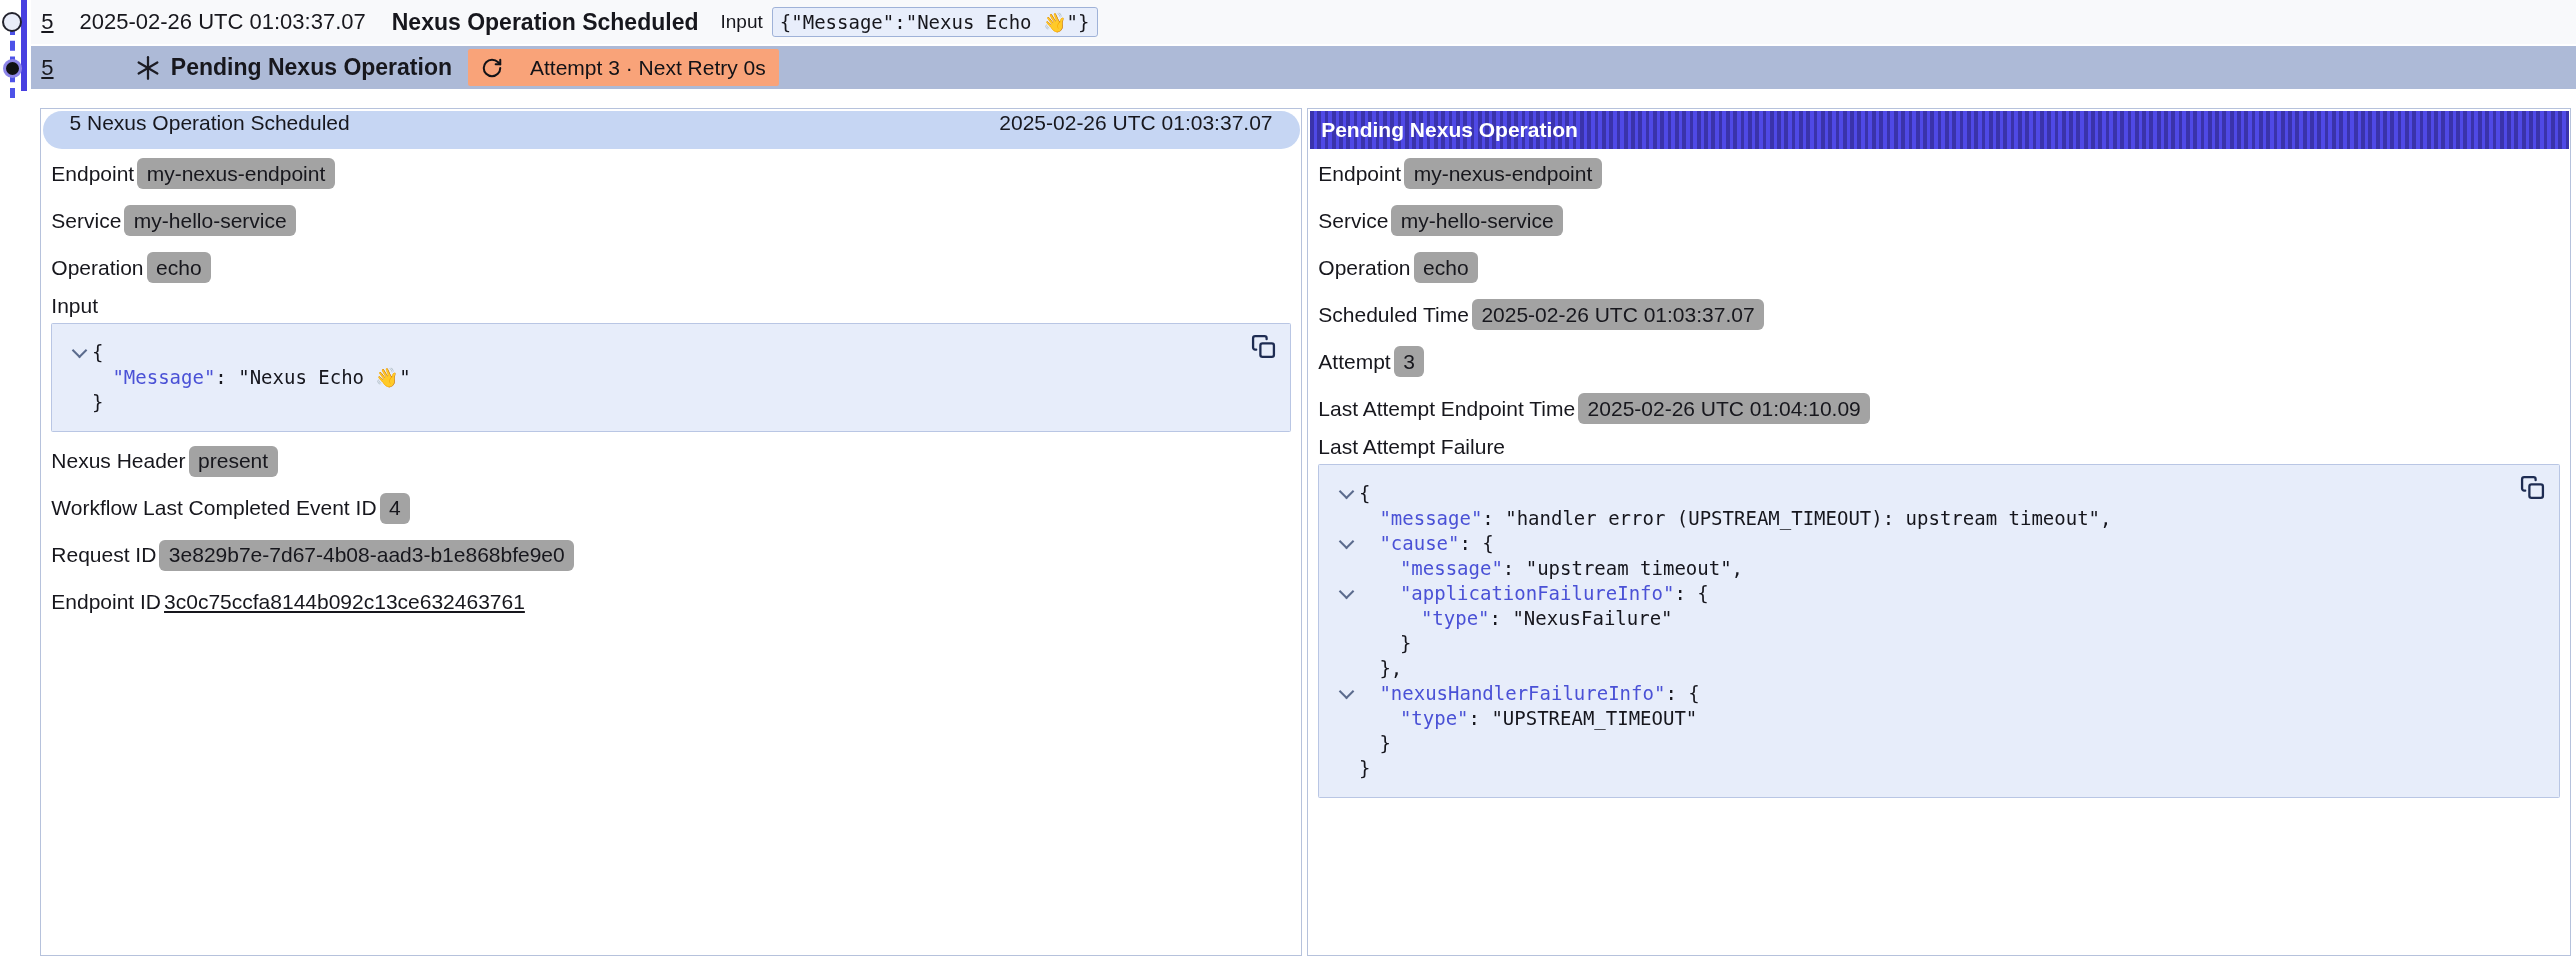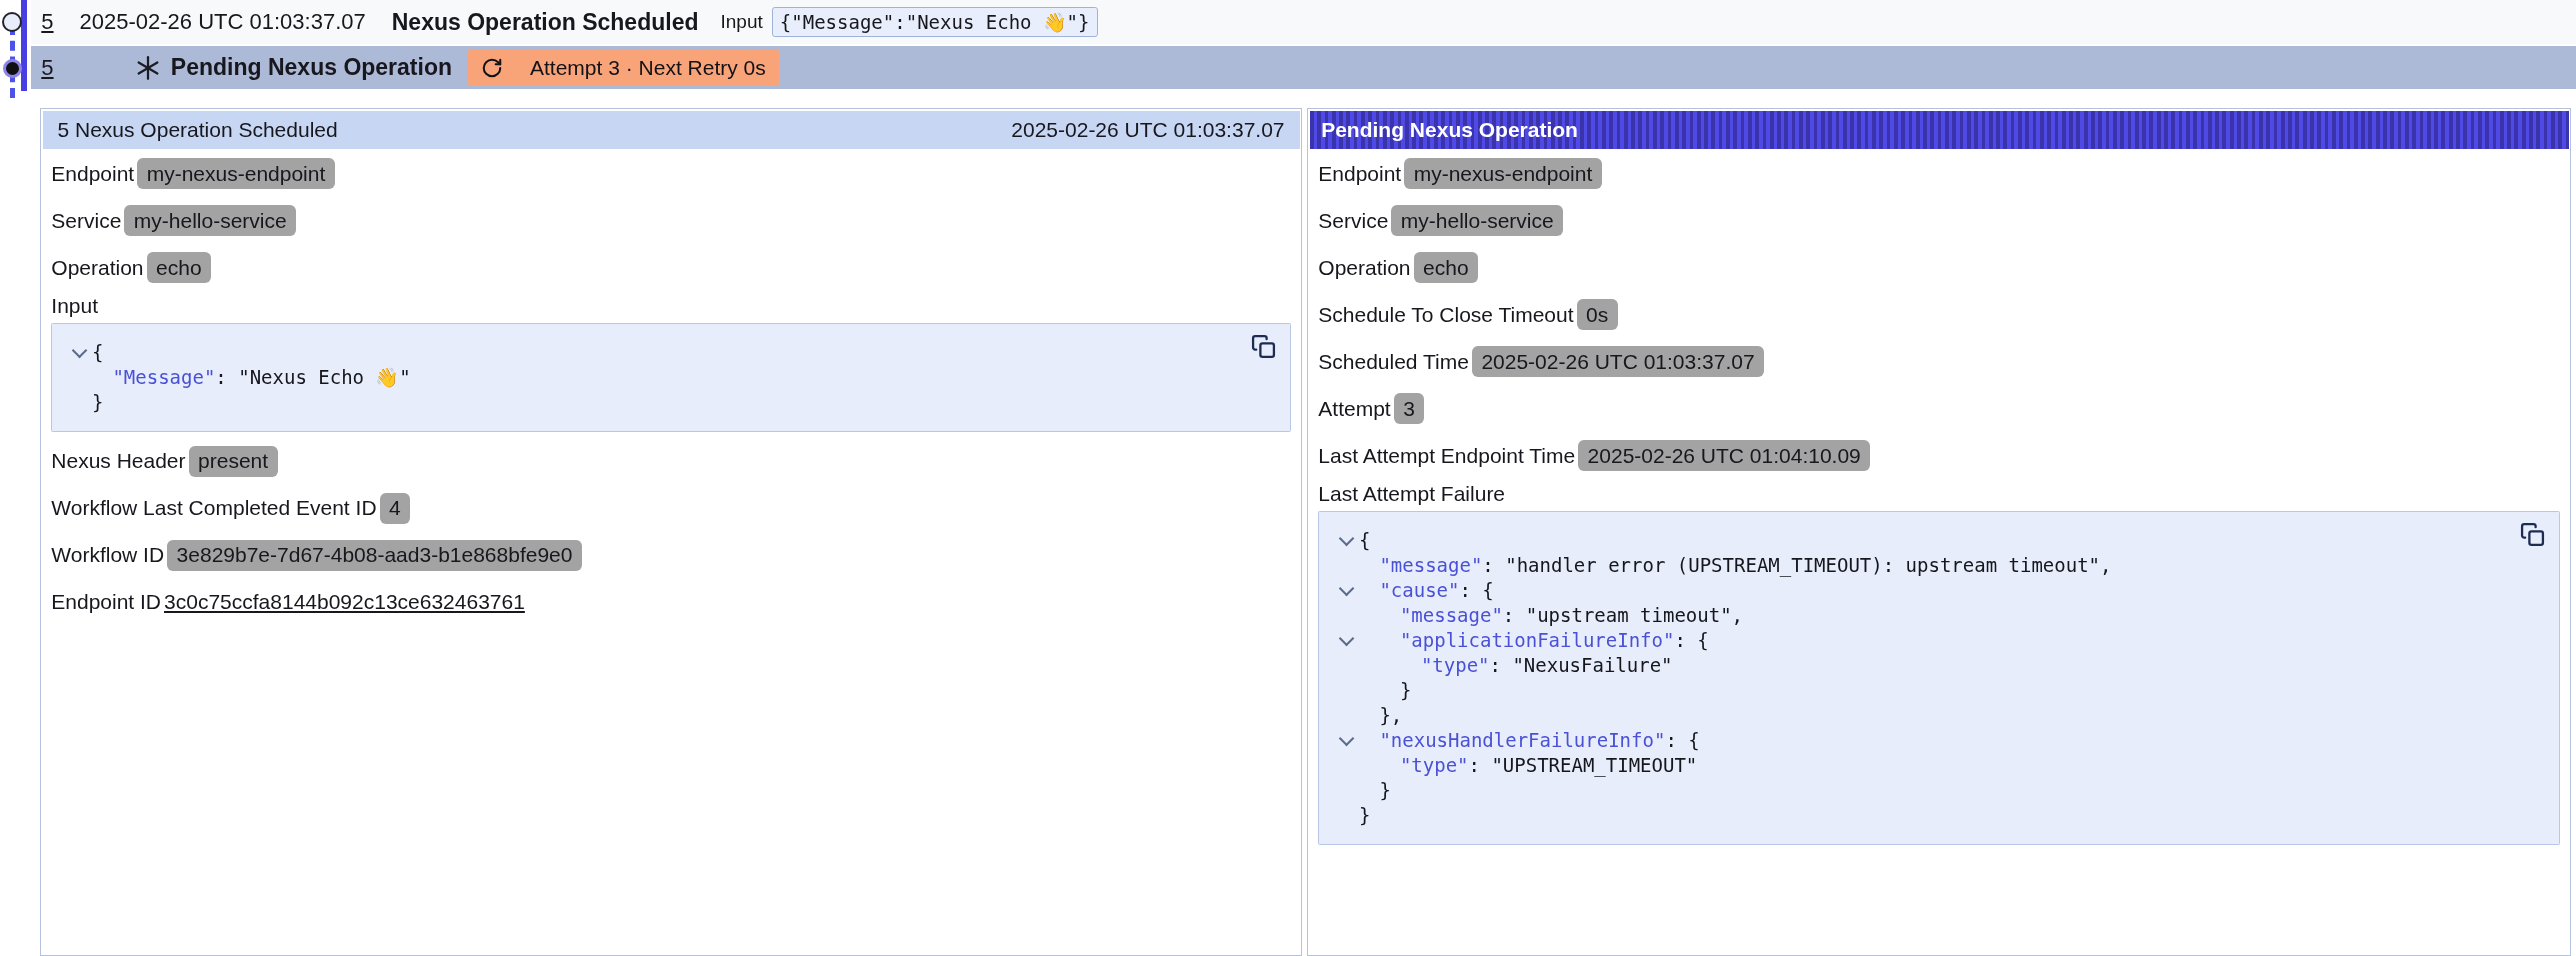--- a/index.html
+++ b/index.html
@@ -33,22 +33,22 @@
   .retry-badge {
     margin-left:16px; display:flex; align-items:center; gap:27px;
     background:#f9a379; color:#121217; font-size:21px; padding:6.6px 13px; border-radius:2.2px;
   }
 
   
   .panel { position:absolute; top:108px; height:848px; background:#fff;
     border:1.5px solid #b6c2dc; box-sizing:border-box; }
   .panel-left  { left:40px;  width:1262px; }
   .panel-right { left:1307px; width:1264px; }
-  .phead { margin:1.5px; height:38px; background:#c6d6f3; display:flex; align-items:center;
-    justify-content:space-between; padding:0 15px; font-size:21px; }
+  .phead { margin:1.5px; height:38px; background:#c6d6f3; display:flex; 
+    justify-content:space-between; padding:0 27px; font-size:21px;border-radius:19px; }
   .phead-pending { margin:1.5px; height:38px; color:#fff; font-weight:bold; font-size:21px;
     display:flex; align-items:center; padding:0 11.7px;
     background:repeating-linear-gradient(90deg,#3a33ab 0 3.7px,#4f49e6 3.7px 7.3px); }
   .pbody { padding:0 10.3px; }
 
   .field { height:47px; display:flex; align-items:center; gap:3px; font-size:21px; }
   .flabel { color:#17171d; }
   .chip { background:#a3a3a3; border-radius:5.9px; padding:3.7px 9.5px; white-space:nowrap; }
   .vlink { text-decoration:underline; color:#17171d; }
   .fields-after { margin-top:5.9px; }
@@ -144,21 +144,21 @@
       <div class="fields-after">
           <div class="field">
             <span class="flabel">Nexus Header</span>
             <span class="chip">present</span>
           </div>
           <div class="field">
             <span class="flabel">Workflow Last Completed Event ID</span>
             <span class="chip">4</span>
           </div>
           <div class="field">
-            <span class="flabel">Workflow ID</span>
+            <span class="flabel">Request ID</span>
             <span class="chip">3e829b7e-7d67-4b08-aad3-b1e868bfe9e0</span>
           </div>
           <div class="field">
             <span class="flabel">Endpoint ID</span>
             <span class="vlink">3c0c75ccfa8144b092c13ce632463761</span>
           </div>
         </div>
     </div>
   </div>
 
@@ -172,24 +172,20 @@
             <span class="flabel">Endpoint</span>
             <span class="chip">my-nexus-endpoint</span>
           </div>
           <div class="field">
             <span class="flabel">Service</span>
             <span class="chip">my-hello-service</span>
           </div>
           <div class="field">
             <span class="flabel">Operation</span>
             <span class="chip">echo</span>
-          </div>
-          <div class="field">
-            <span class="flabel">Schedule To Close Timeout</span>
-            <span class="chip">0s</span>
           </div>
           <div class="field">
             <span class="flabel">Scheduled Time</span>
             <span class="chip">2025-02-26 UTC 01:03:37.07</span>
           </div>
           <div class="field">
             <span class="flabel">Attempt</span>
             <span class="chip">3</span>
           </div>
           <div class="field">

